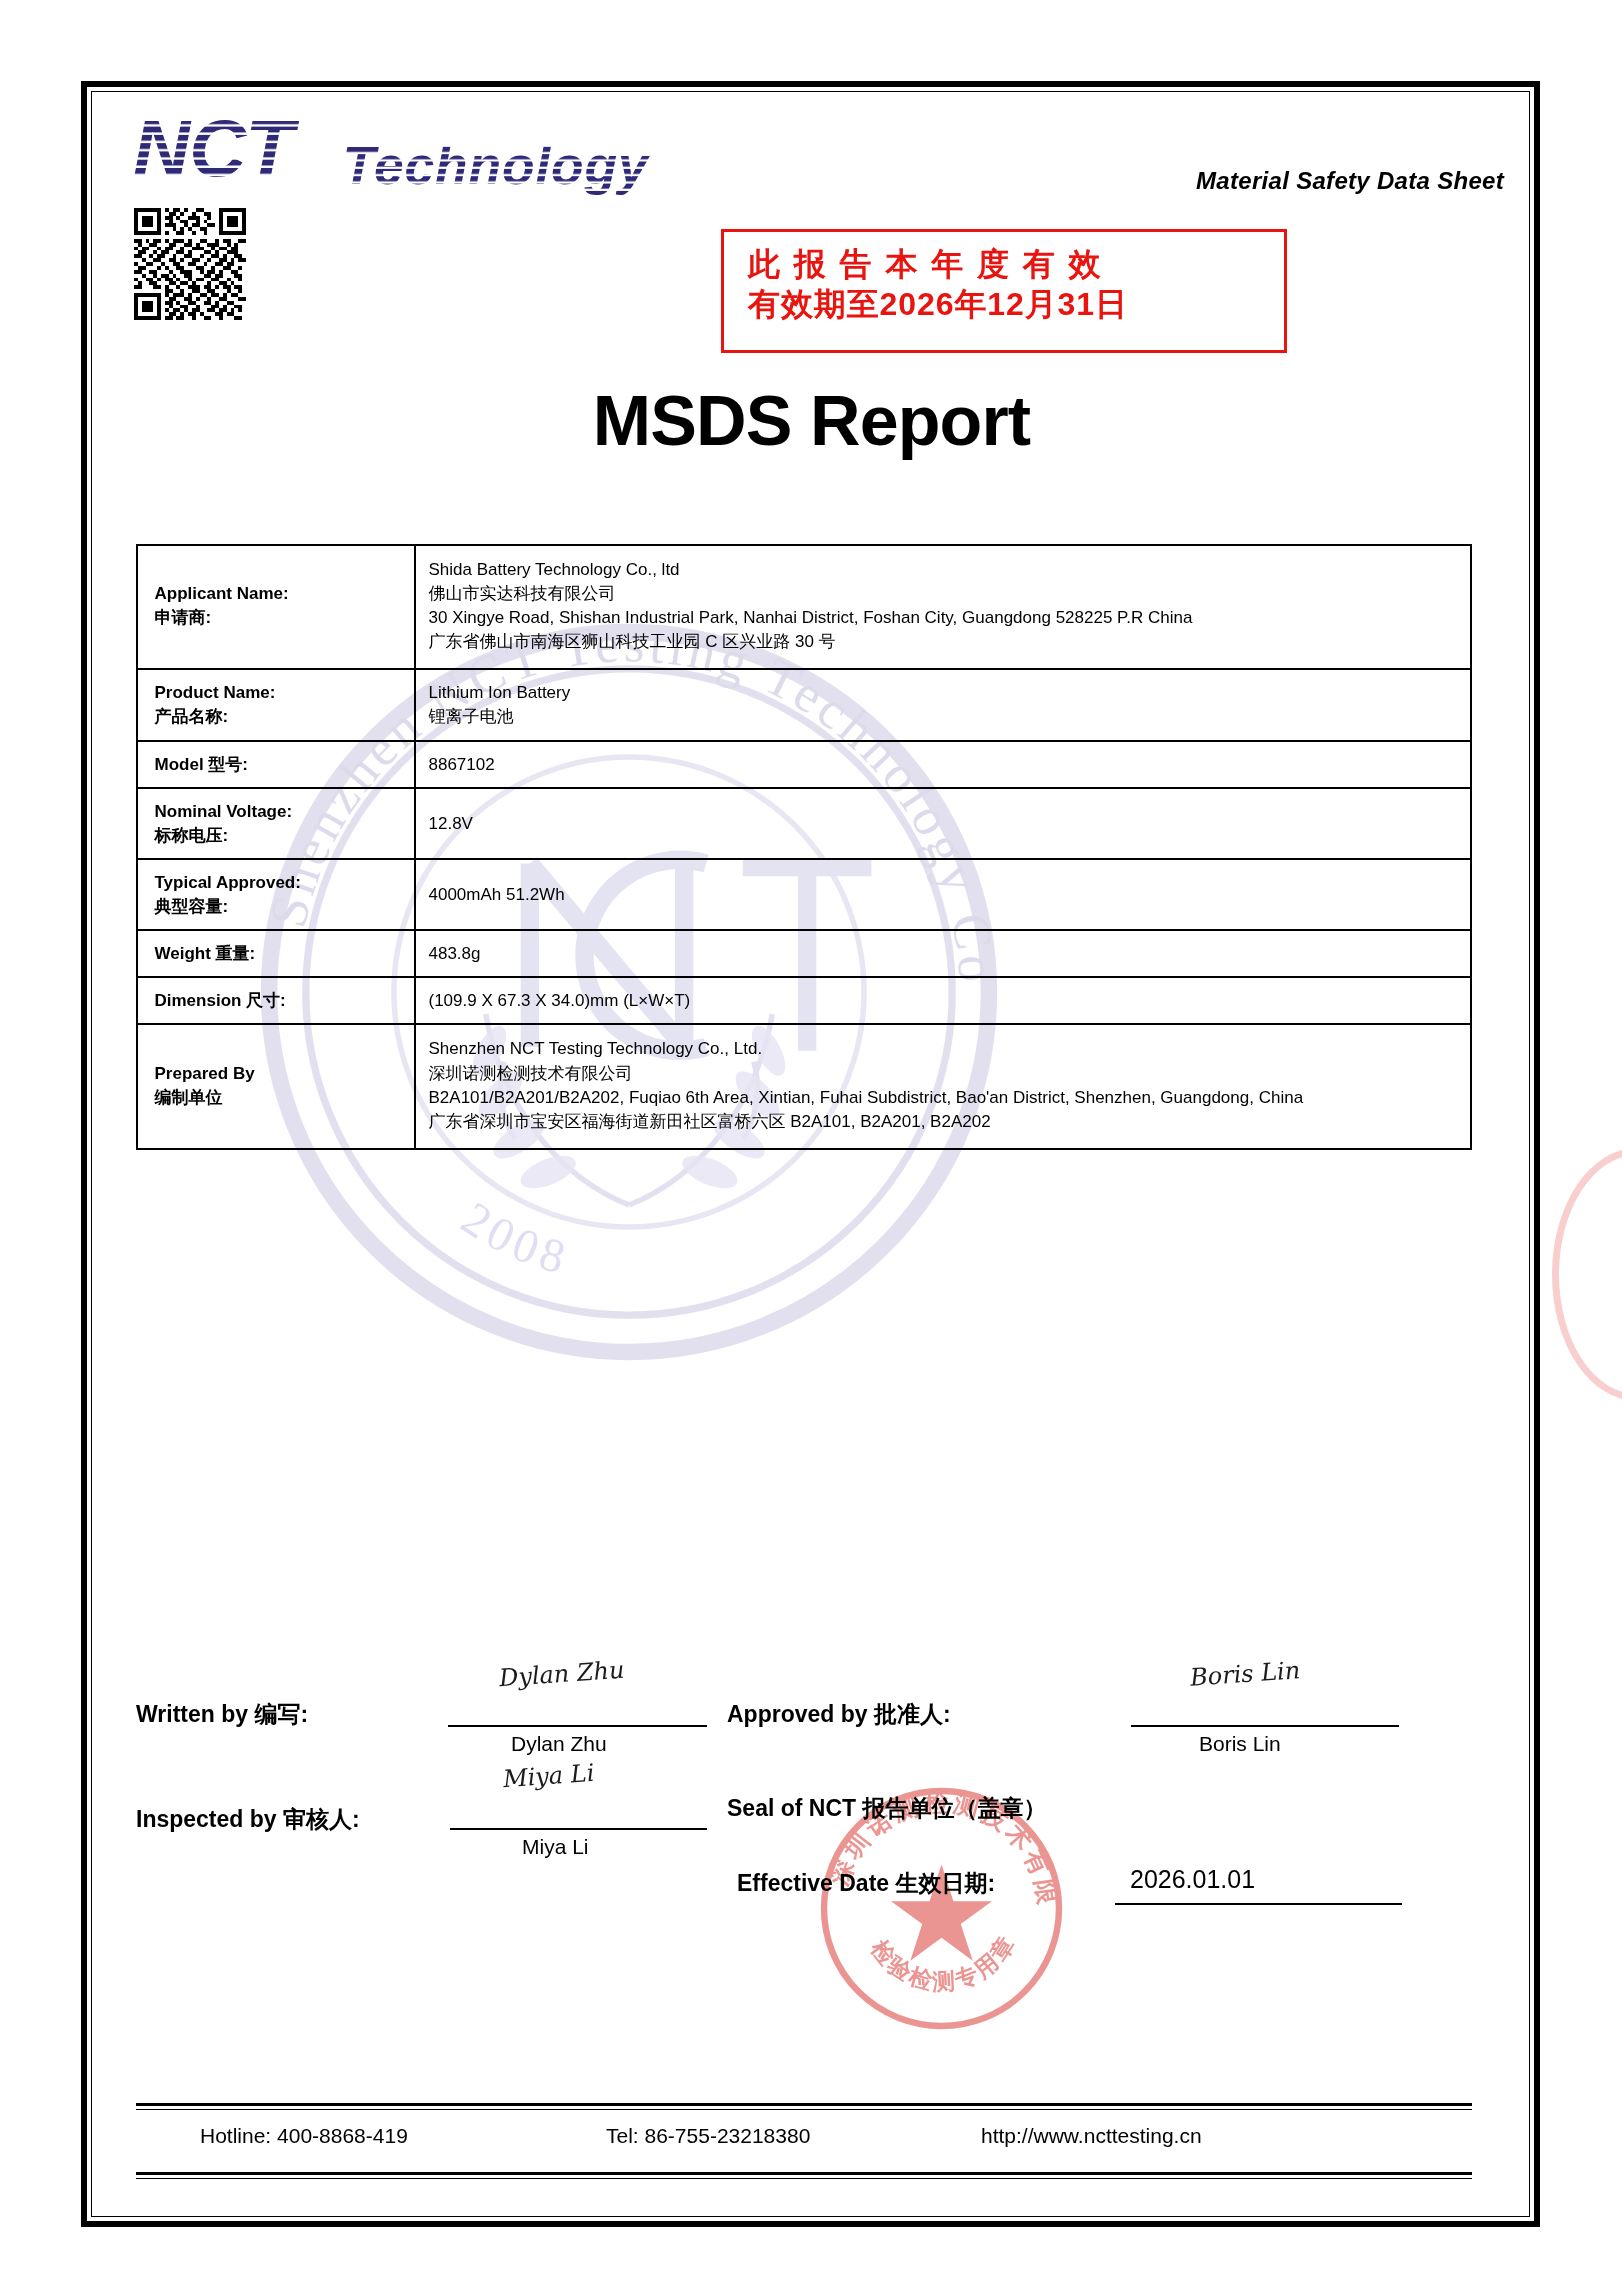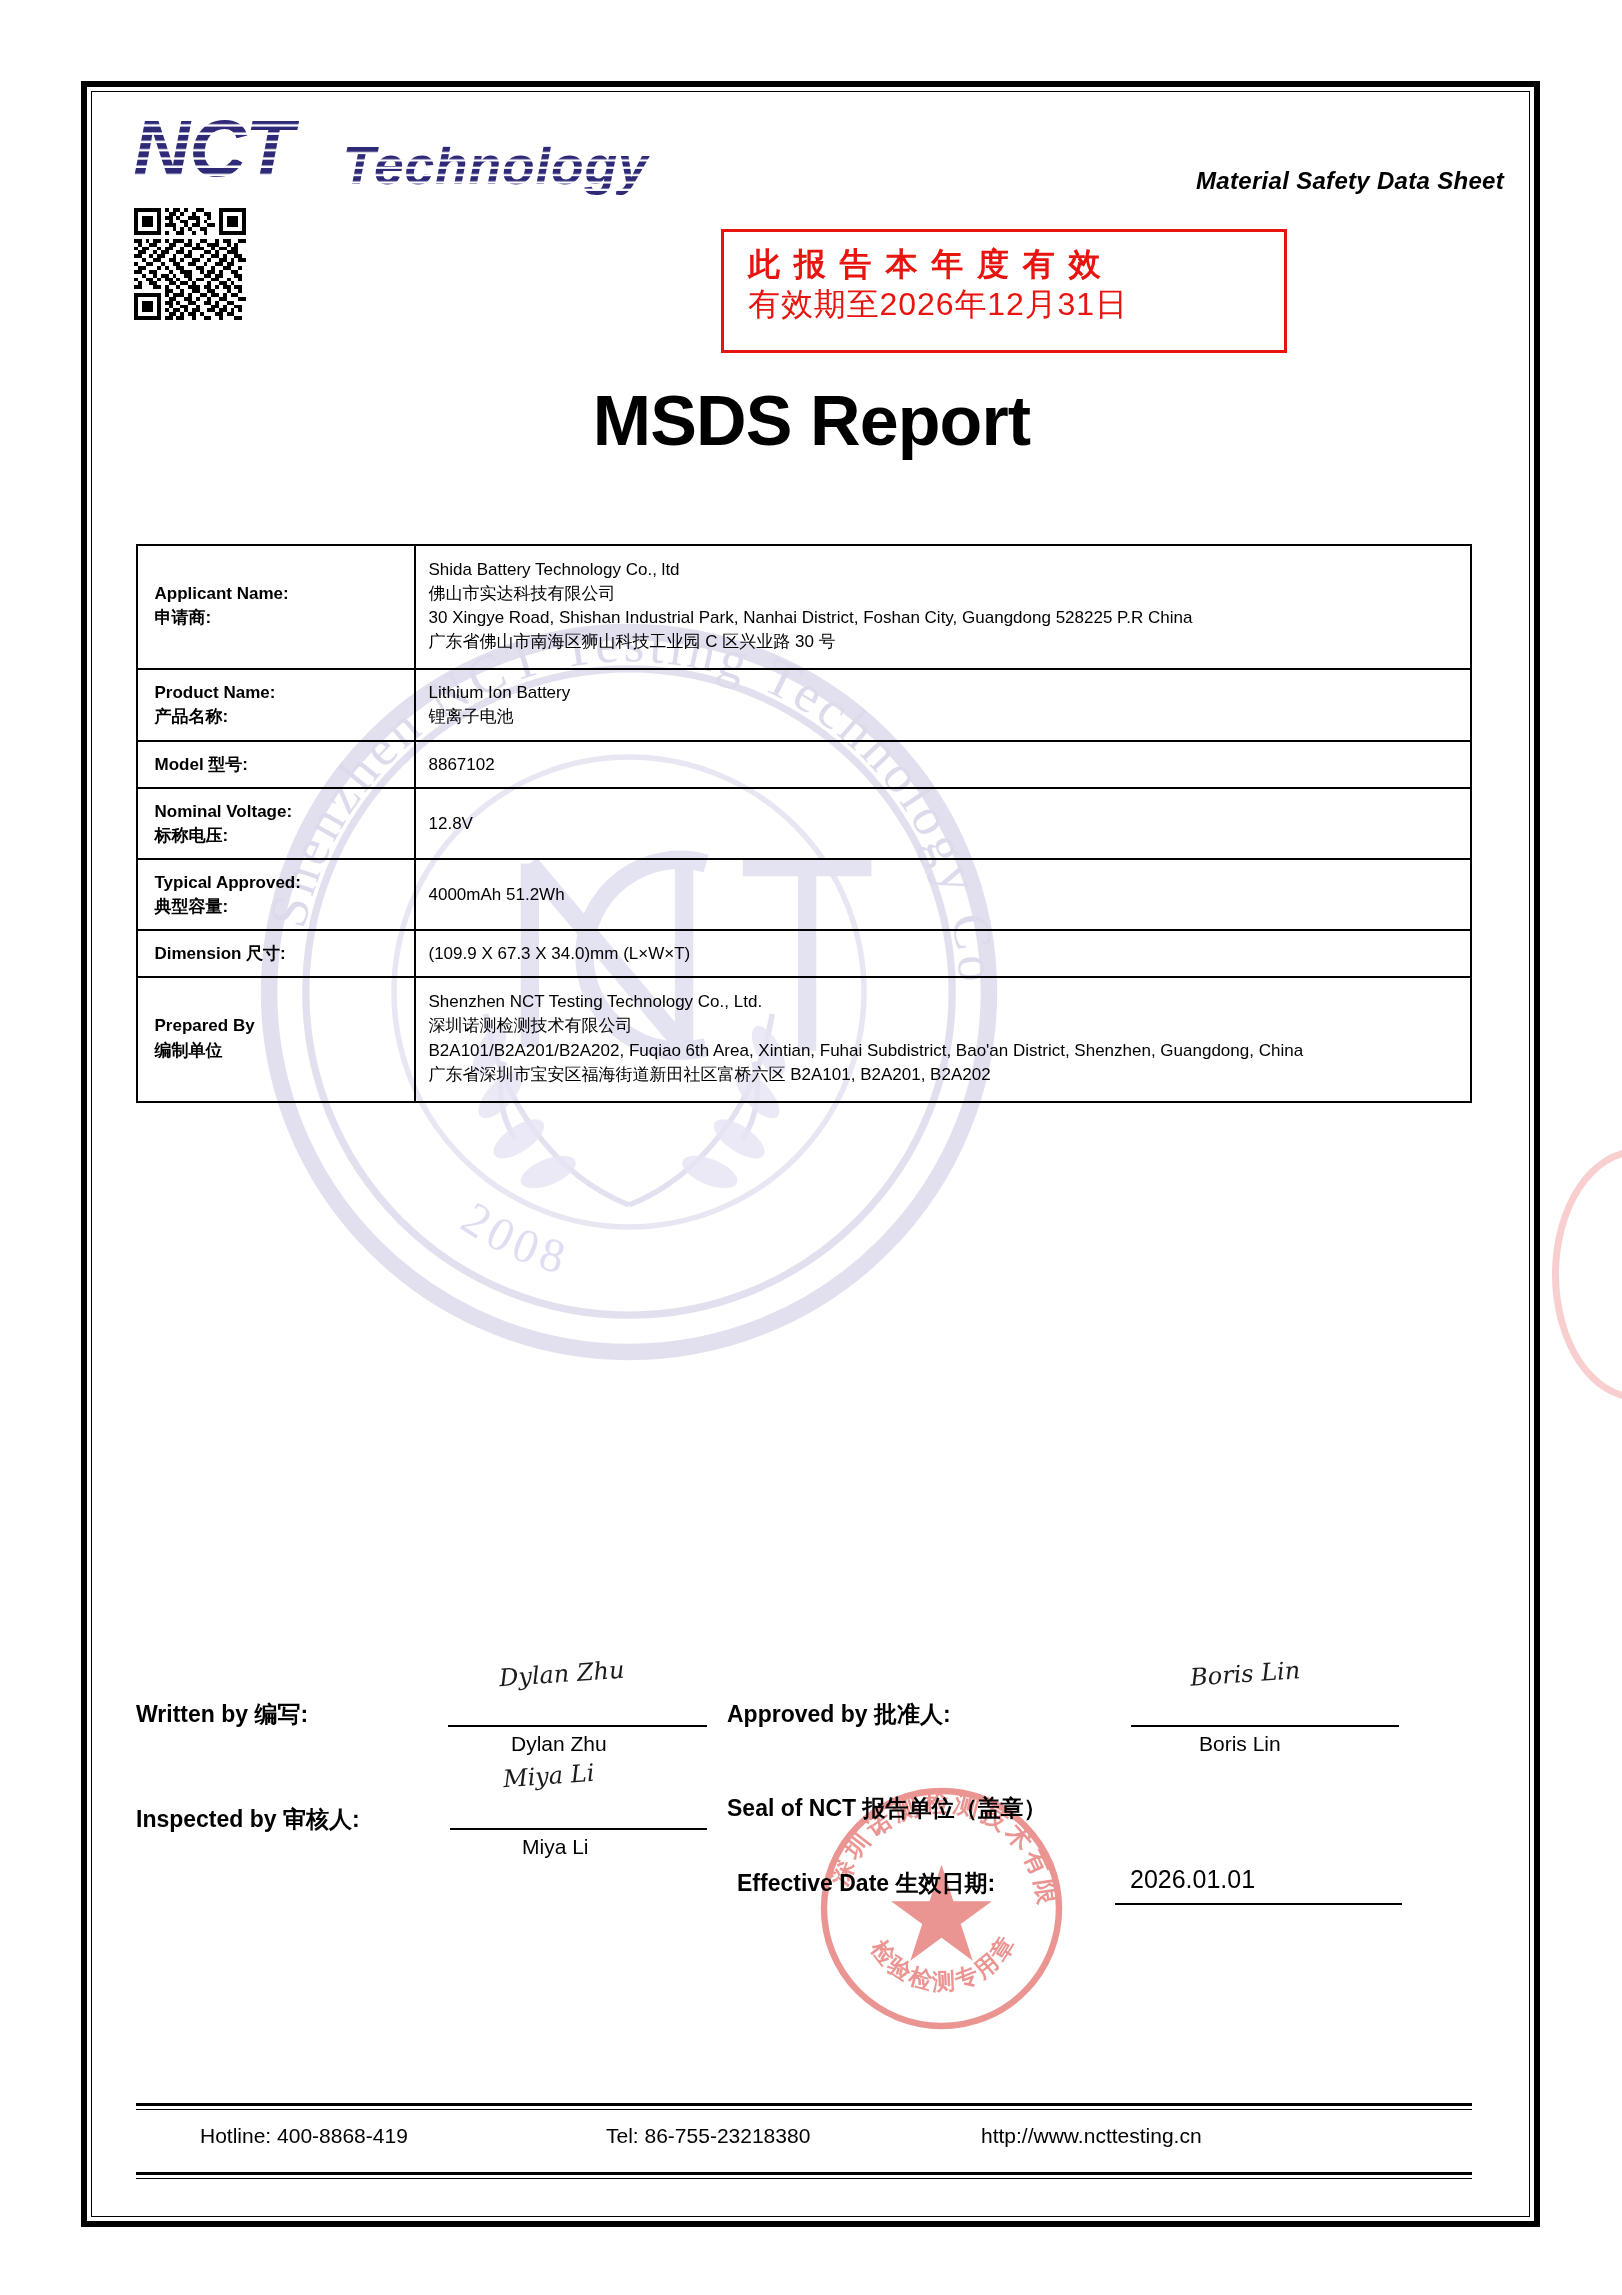--- a/index.html
+++ b/index.html
@@ -114,21 +114,21 @@
     background: rgba(255,255,255,0.0);
   }
   #validity-line1 {
     font-size: 32px;
     font-weight: bold;
     letter-spacing: 13.8px;
     line-height: 1.25;
   }
   #validity-line2 {
     font-size: 32px;
-    font-weight: normal;
+    font-weight: bold;
     line-height: 1.3;
     letter-spacing: 0.9px;
   }
 
   
   #main-title {
     position: absolute;
     left: 0; right: 0;
     top: 381px;
     text-align: center;
@@ -597,20 +597,28 @@
         <td class="lbl">
           <div>Typical Approved:</div>
           <div class="cn">典型容量:</div>
         </td>
         <td class="val">
           <div>4000mAh 51.2Wh</div>
         </td>
       </tr>
       <tr>
         <td class="lbl">
+          <div>Weight 重量:</div>
+        </td>
+        <td class="val">
+          <div>483.8g</div>
+        </td>
+      </tr>
+      <tr>
+        <td class="lbl">
           <div>Dimension 尺寸:</div>
         </td>
         <td class="val">
           <div>(109.9 X 67.3 X 34.0)mm (L×W×T)</div>
         </td>
       </tr>
       <tr class="tall">
         <td class="lbl">
           <div>Prepared By</div>
           <div class="cn">编制单位</div>

